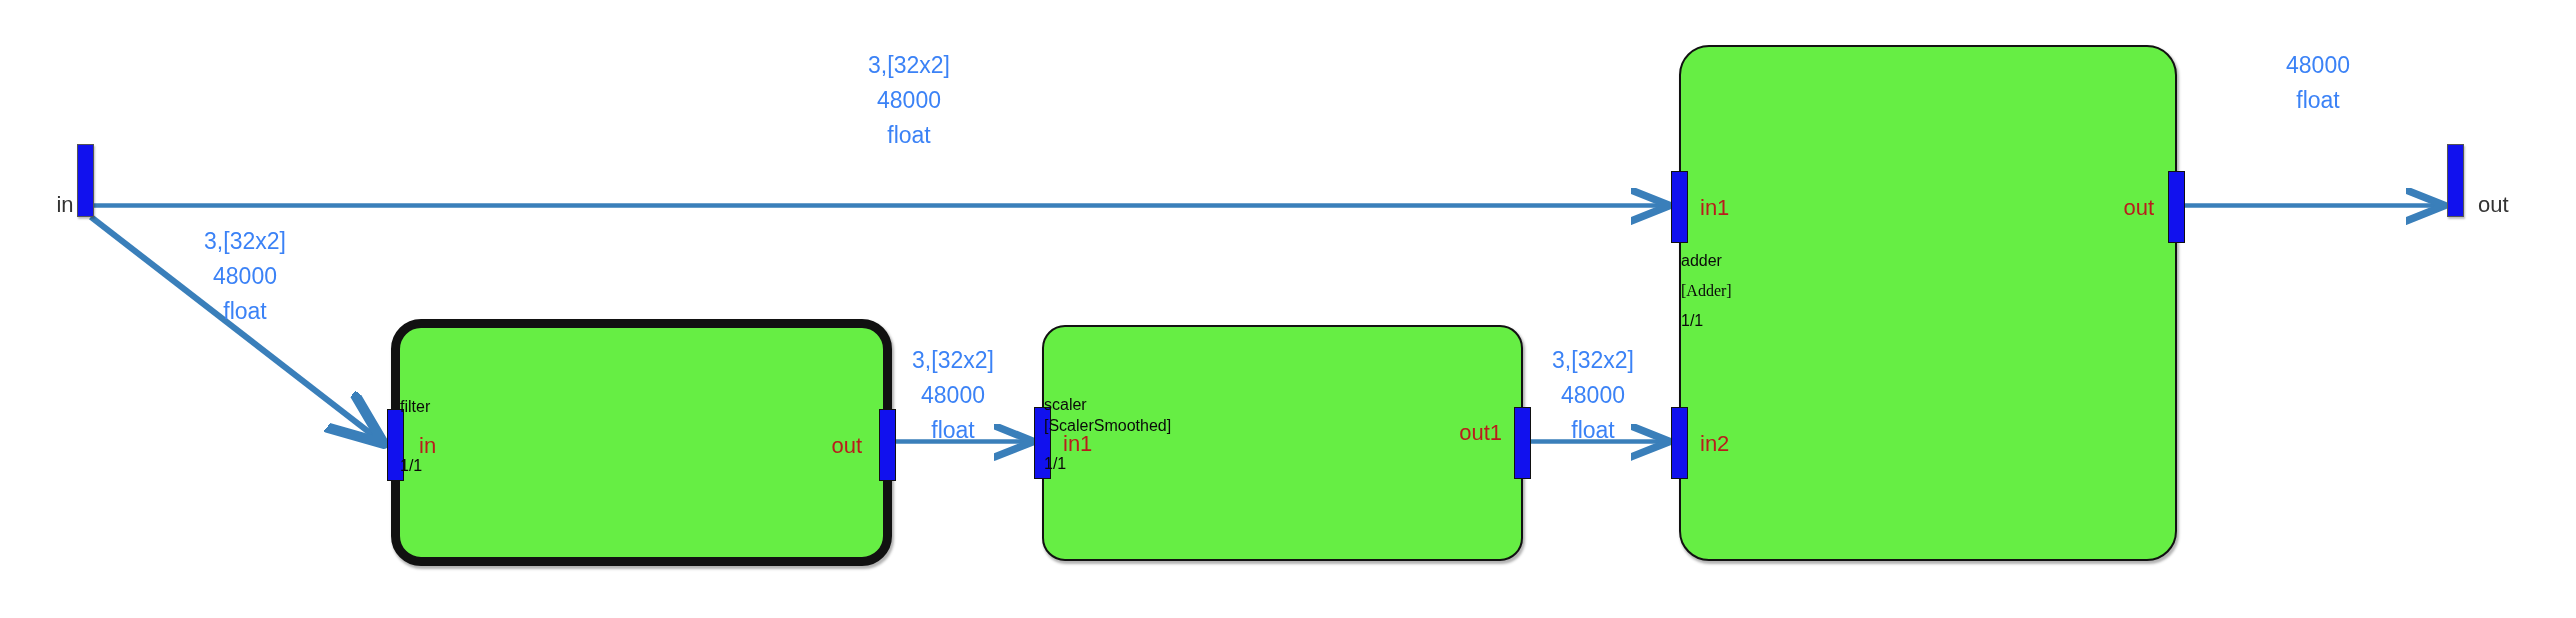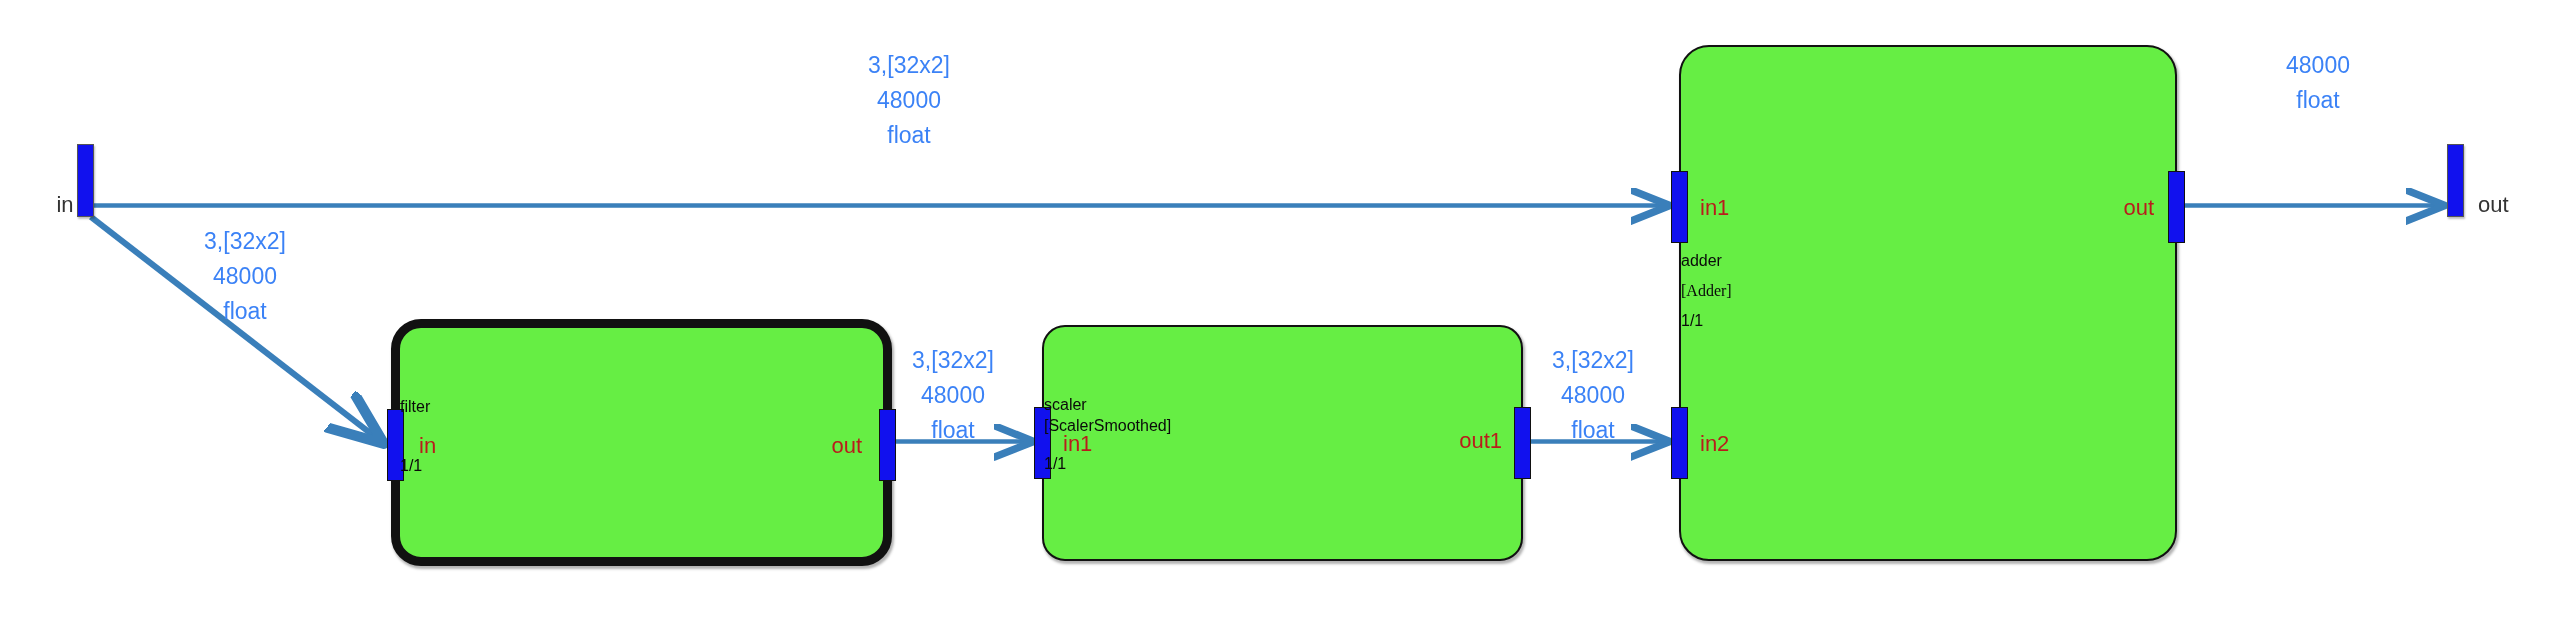--- a/index.html
+++ b/index.html
@@ -167,21 +167,21 @@
 
     <div class="block-label" style="top:64px;">filter</div>
     <div class="block-label" style="top:123px;">1/1</div>
   </div>
 
   <div class="block" style="left:1042px; top:325px; width:481px; height:236px;">
     <div class="port left" style="top:80px;"></div>
     <div class="port-label" style="left:19px; top:104px;">in1</div>
 
     <div class="port right" style="top:80px;"></div>
-    <div class="port-label" style="right:19px; top:101px;">out1</div>
+    <div class="port-label" style="right:19px; top:93px;">out1</div>
 
     <div class="block-label" style="top:63px;">scaler</div>
     <div class="block-label" style="top:84px;">[ScalerSmoothed]</div>
     <div class="block-label" style="top:122px;">1/1</div>
   </div>
 
   <div class="block" style="left:1679px; top:45px; width:498px; height:516px; border-radius:30px;">
     <div class="port left" style="top:124px;"></div>
     <div class="port-label" style="left:19px; top:148px;">in1</div>
 

